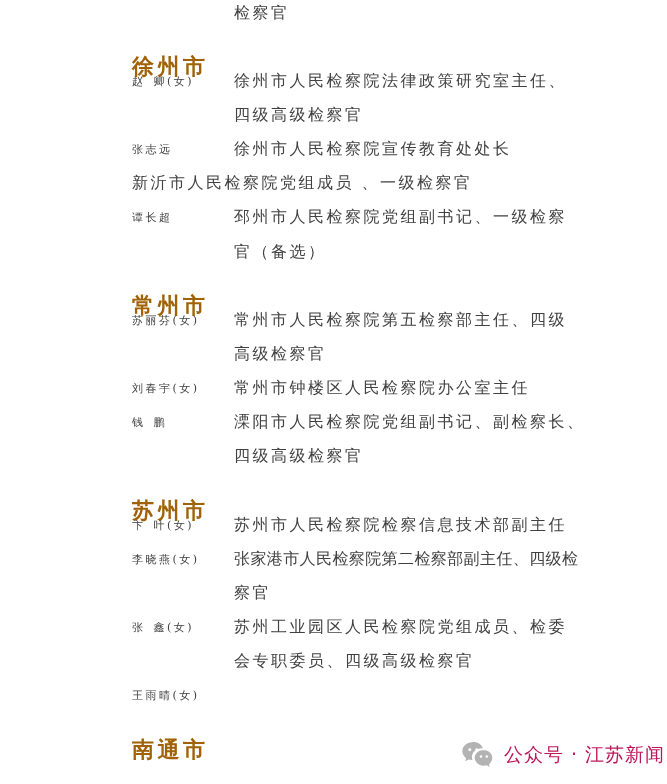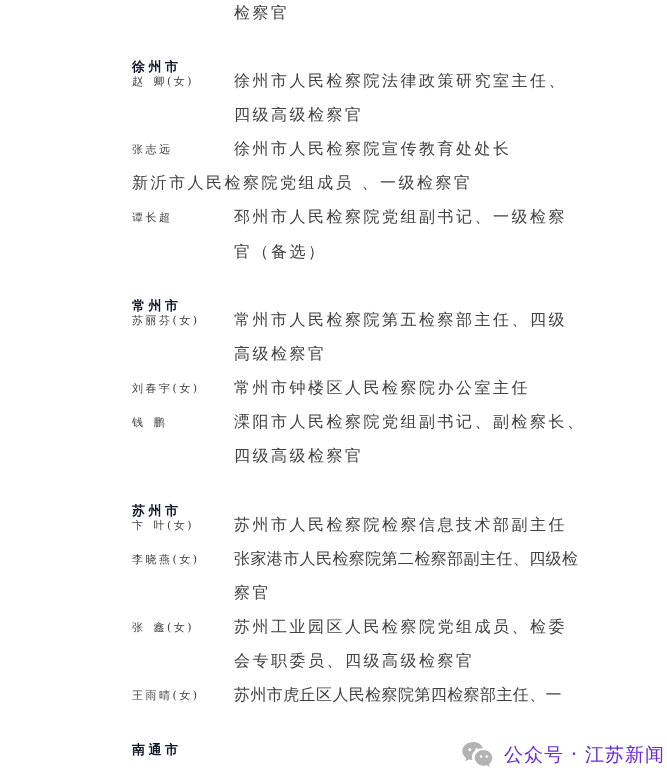--- a/index.html
+++ b/index.html
@@ -36,34 +36,34 @@
     overflow: visible;
   }
   .desc {
     font-size: 16px;
     letter-spacing: 2.5px;
   }
   .desc.tight {
     letter-spacing: 0.4px;
   }
   .city {
-    font-size: 13px;
+    font-size: 22px;
     font-weight: bold;
     letter-spacing: 3.5px;
-    color: #0f172a;
+    color: #a16207;
     margin-top: 40px;
   }
   .watermark {
     position: absolute;
     left: 461px;
     top: 741px;
     display: flex;
     align-items: center;
     gap: 9px;
-    color: #6d28d9;
+    color: #be185d;
     font-size: 19px;
     letter-spacing: 1px;
     font-family: "DejaVu Sans", "Liberation Sans", sans-serif;
   }
   .wm-icon { width: 34px; height: 28px; display: block; }
 </style>
 </head>
 <body>
 
 <div class="doc">
@@ -153,21 +153,20 @@
     <span class="name-col">张 鑫(女)</span>
     <span class="desc">苏州工业园区人民检察院党组成员、检委</span>
   </div>
   <div class="line">
     <span class="name-col"></span>
     <span class="desc">会专职委员、四级高级检察官</span>
   </div>
 
   <div class="line">
     <span class="name-col">王雨晴(女)</span>
-    <span class="desc tight">苏州市虎丘区人民检察院第四检察部主任、一</span>
   </div>
 
   <div class="line">
     <span class="city">南通市</span>
   </div>
 
 </div>
 
 <div class="watermark">
   <svg class="wm-icon" viewBox="0 0 36 30" xmlns="http://www.w3.org/2000/svg">

